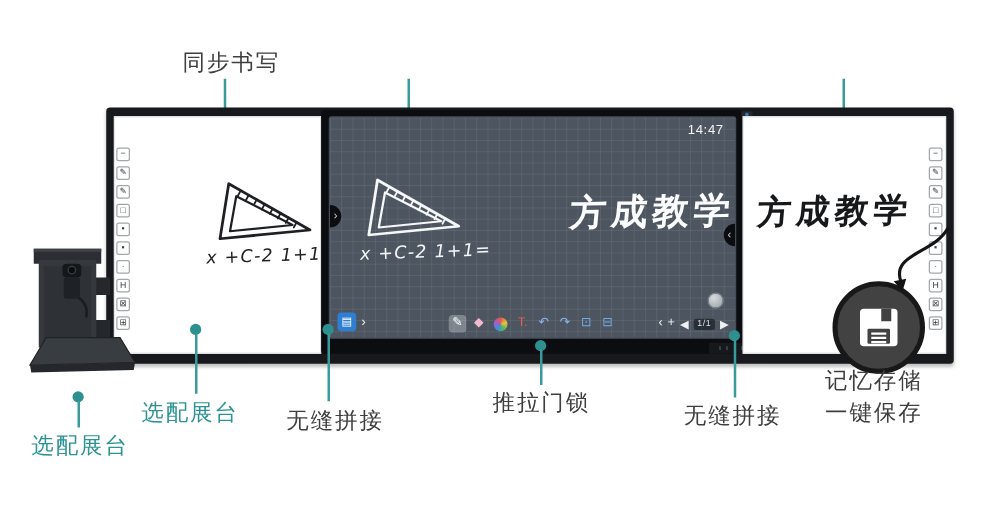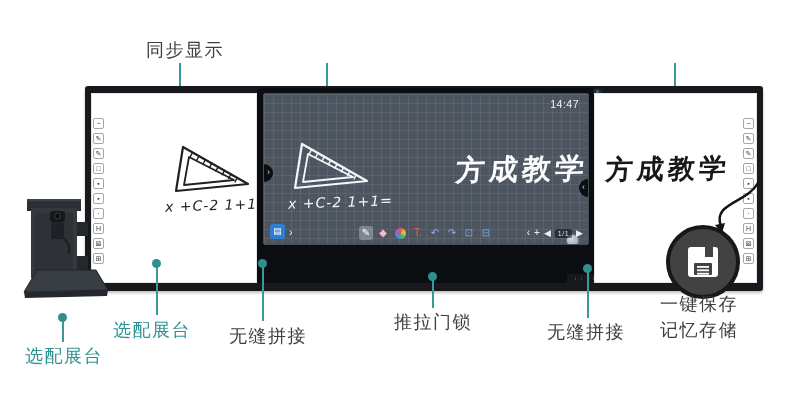--- a/index.html
+++ b/index.html
@@ -30,21 +30,21 @@
   .strip-btn { width:11px; height:11px; background:#fff; border:1px solid #A2A7AC;
                border-radius:2px; color:#3A3D40; font-size:7px; line-height:9px;
                text-align:center; overflow:hidden; }
   .hand { position:absolute; font-family:"DejaVu Sans", sans-serif; font-style:italic;
           font-size:14px; letter-spacing:1px; transform:rotate(-2deg); white-space:nowrap; }
   .callig { position:absolute; font-weight:700; letter-spacing:4px; white-space:nowrap;
             transform:skewX(-6deg) rotate(-1deg); }
   
   .screen-bezel { position:absolute; left:172px; top:2px; width:337px; height:195px;
                   background:#0B0D10; border-radius:3px; }
-  .screen { position:absolute; left:6px; top:5px; width:326px; height:152px;
+  .screen { position:absolute; left:6px; top:5px; width:326px; height:178px;
             background:#4D5660; border:1px solid #454E57; border-radius:2px; overflow:hidden;
             background-image:
               linear-gradient(rgba(255,255,255,.07) 1px, transparent 1px),
               linear-gradient(90deg, rgba(255,255,255,.07) 1px, transparent 1px);
             background-size:9px 9px; }
   .clock { position:absolute; top:4px; right:9px; font-size:10.5px; color:#F2F4F6;
            letter-spacing:.5px; }
   .edge-tab { position:absolute; width:9px; height:18px; background:#0B0D10; color:#CFD4DA;
               font-size:9px; line-height:17px; text-align:center; }
   .edge-tab.l { left:0; top:70px; border-radius:0 9px 9px 0; }
@@ -81,21 +81,21 @@
   .save-badge { position:absolute; left:666px; top:225px; width:74px; height:74px; border-radius:50%;
                 background:#424242; border:4px solid #181818; display:flex;
                 align-items:center; justify-content:center; }
   .arrow-svg { position:absolute; left:0; top:0; pointer-events:none; }
 </style>
 </head>
 <body>
 
 <div class="stage">
 
-  <div class="co-label" style="left:185px; top:38px;">同步显示</div>
+  <div class="co-label" style="left:185px; top:38px;">同步书写</div>
   <div class="co-line" style="left:179px; top:63px; height:53px;"></div>
   <div class="co-dot" style="left:175px; top:113px;"></div>
 
   <div class="co-line" style="left:326px; top:63px; height:53px;"></div>
   <div class="co-dot" style="left:322px; top:113px;"></div>
 
   <div class="co-line" style="left:674px; top:63px; height:49px;"></div>
   <div class="co-dot" style="left:670px; top:109px;"></div>
 
   <div class="board">
@@ -245,17 +245,17 @@
 
   <div class="co-dot" style="left:428px; top:272px;"></div>
   <div class="co-line" style="left:432px; top:280px; height:28px;"></div>
   <div class="co-label" style="left:433px; top:310px;text-align:right;">推拉门锁</div>
 
   <div class="co-dot" style="left:583px; top:264px;"></div>
   <div class="co-line" style="left:587px; top:272px; height:46px;"></div>
   <div class="co-label" style="left:586px; top:320px;">无缝拼接</div>
 
   <div class="memory-label">
+    <div>记忆存储</div>
     <div>一键保存</div>
-    <div>记忆存储</div>
   </div>
 
 </div>
 
 </body></html>

